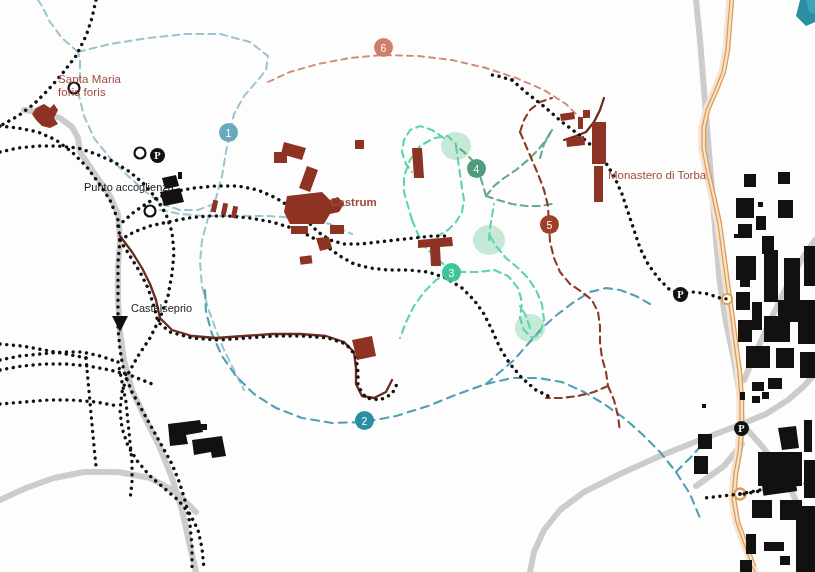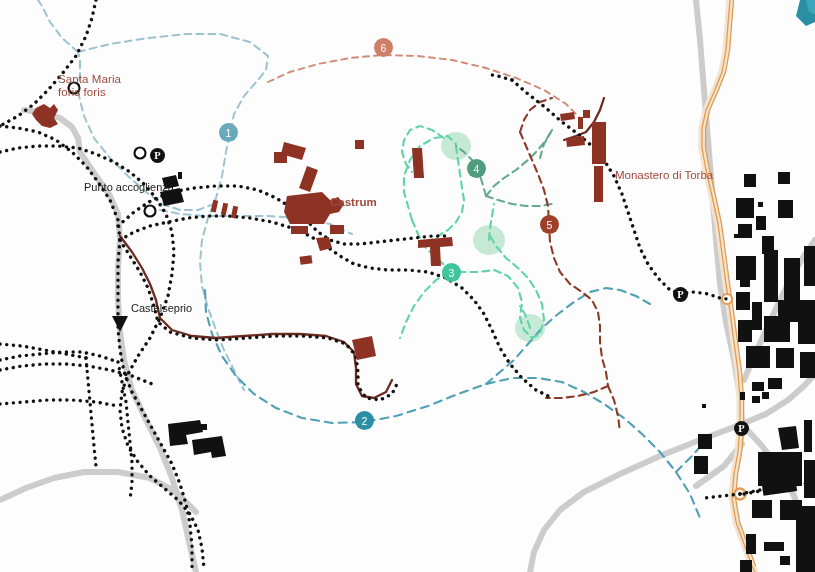--- a/index.html
+++ b/index.html
@@ -248,21 +248,21 @@
 
   <div class="lbl lbl-santamaria" style="left:26px;top:73px;margin-left:32px;">
     <div>Santa Maria</div>
     <div>foris foris</div>
   </div>
 
   <div class="lbl lbl-punto" style="left:84px;top:181px;">Punto accoglienza</div>
 
   <div class="lbl lbl-castrum" style="left:330px;top:196px;font-weight:bold;">Castrum</div>
 
-  <div class="lbl lbl-torba" style="left:608px;top:169px;margin-left:7px;">Monastero di Torba</div>
+  <div class="lbl lbl-torba" style="left:608px;top:169px;">Monastero di Torba</div>
 
   <div class="lbl lbl-castelseprio" style="left:131px;top:302px;">Castelseprio</div>
 
   <div class="marker-num" style="left:219px;top:123px;background:#6aa9bd;">1</div>
   <div class="marker-num" style="left:355px;top:411px;background:#2a8fa3;">2</div>
   <div class="marker-num" style="left:442px;top:263px;background:#3fc59a;">3</div>
   <div class="marker-num" style="left:467px;top:159px;background:#4f9c7e;">4</div>
   <div class="marker-num" style="left:540px;top:215px;background:#9e4028;">5</div>
   <div class="marker-num" style="left:374px;top:38px;background:#cf7f67;">6</div>
 

